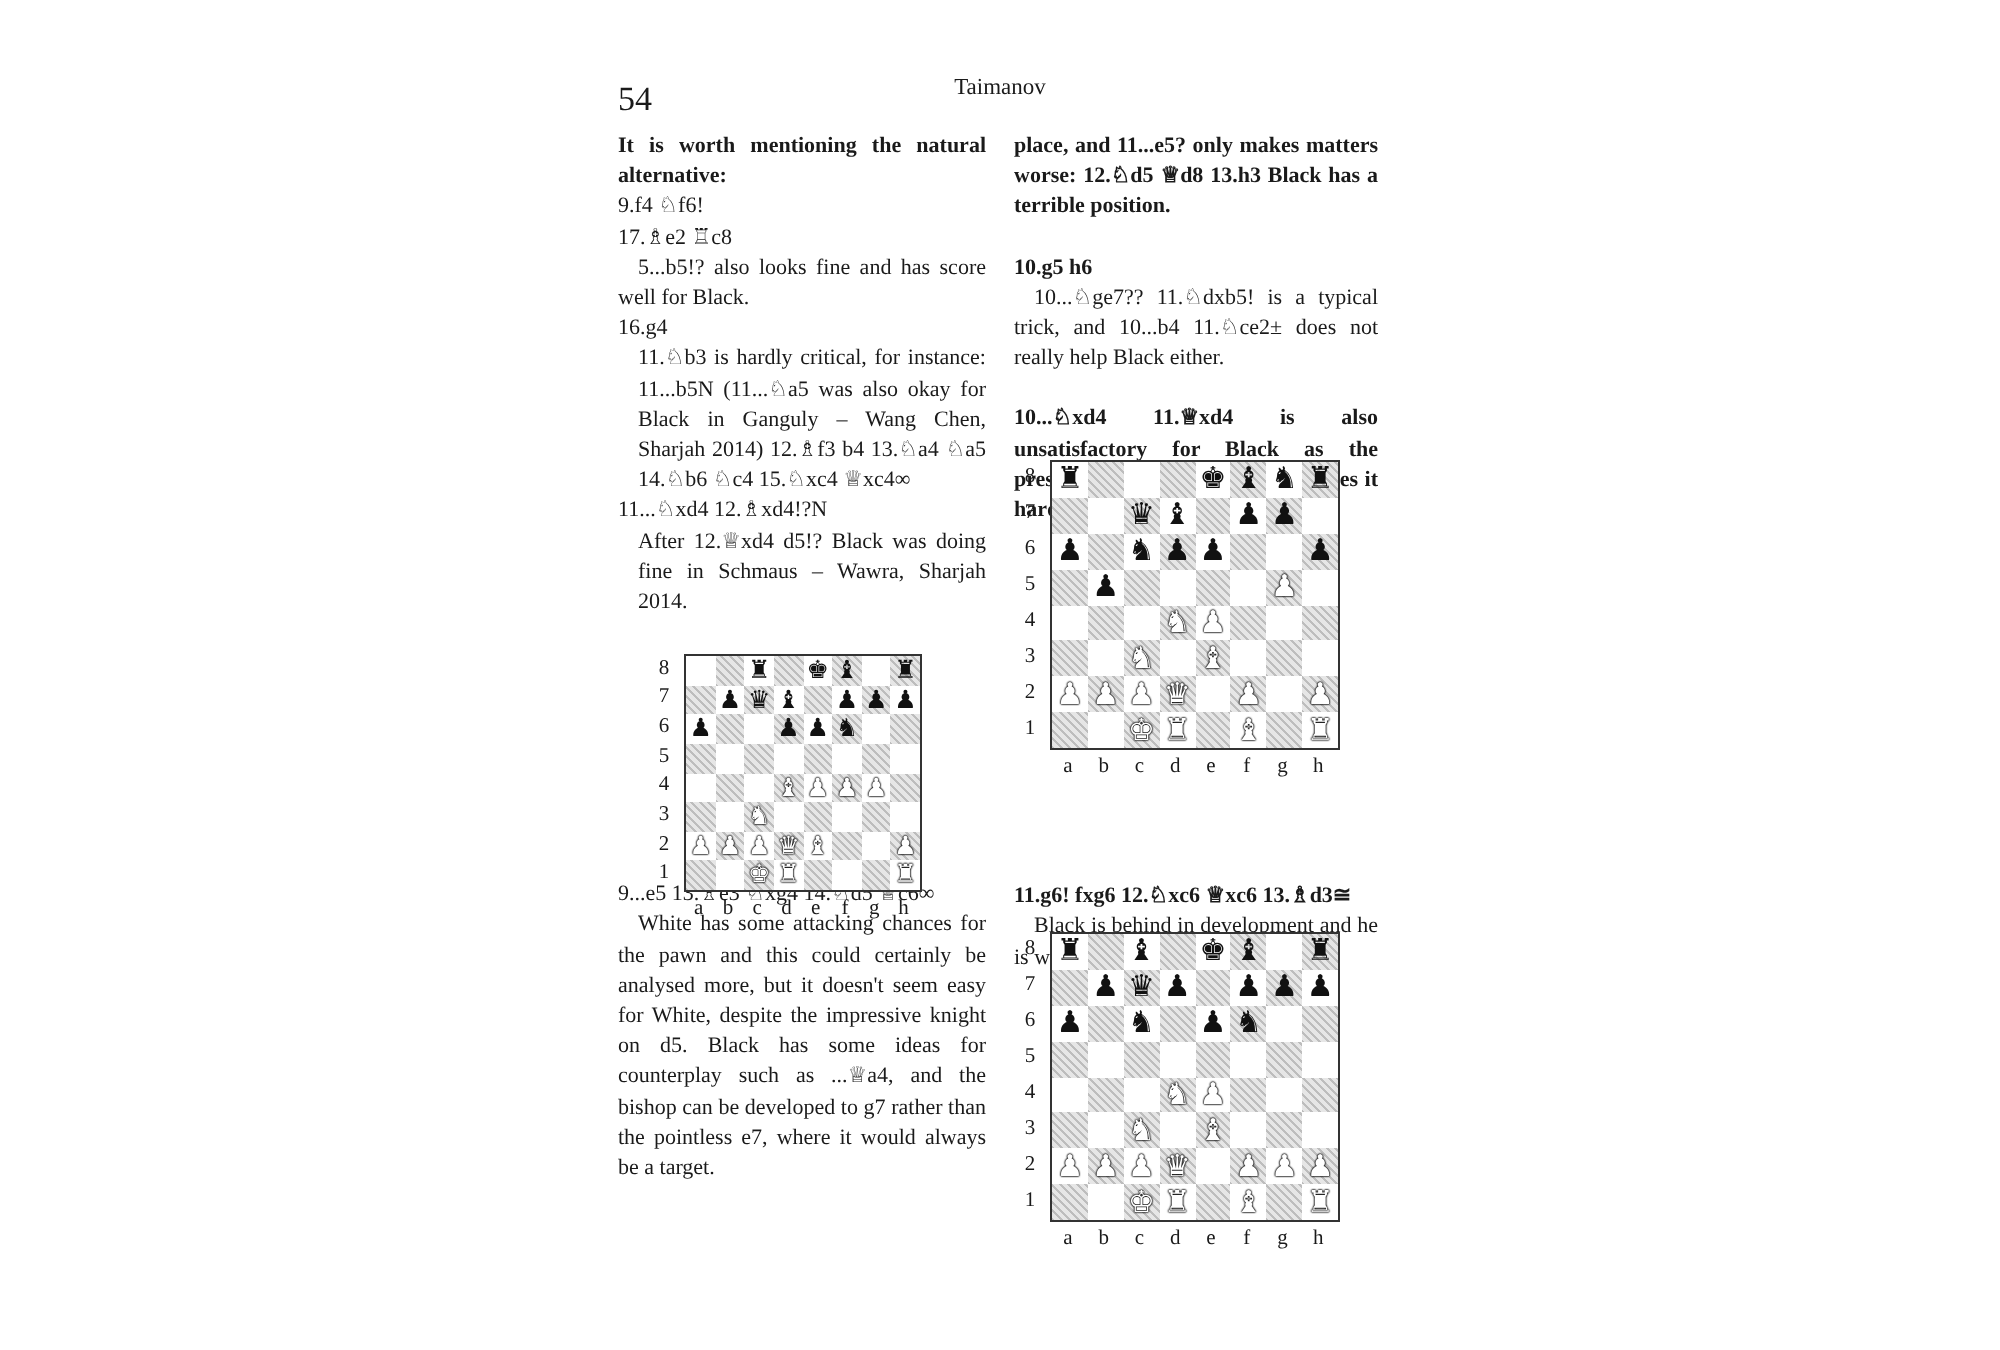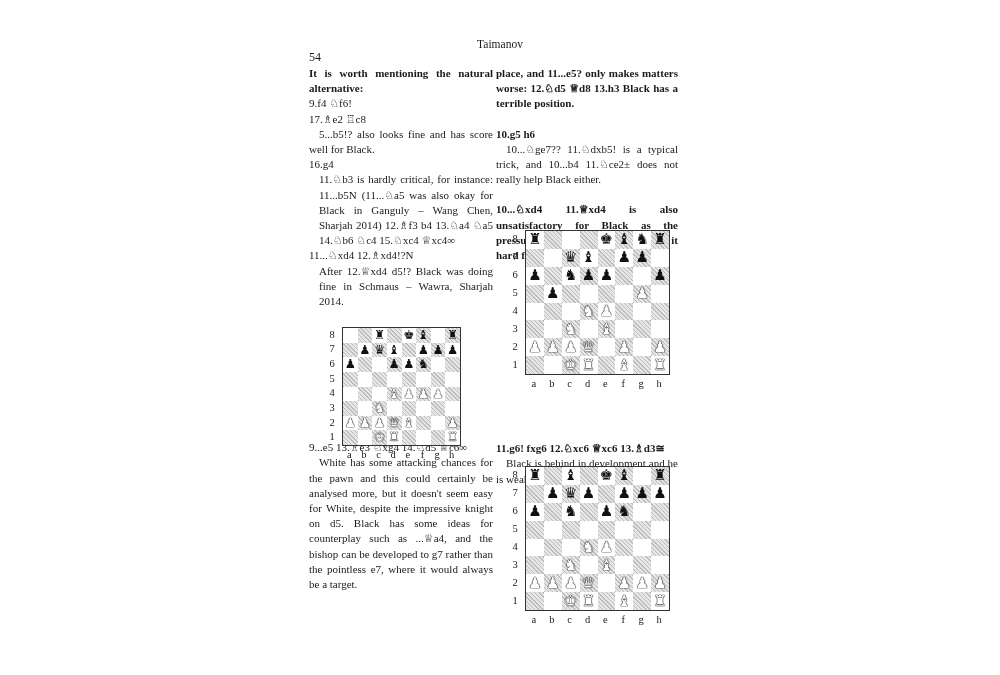--- a/index.html
+++ b/index.html
@@ -1,22 +1,22 @@
 <!DOCTYPE html>
 <html><head>
 <meta charset="utf-8">
 <style>
   html, body { margin: 0; padding: 0; background: #ffffff; }
   body { width: 1000px; height: 675px; position: relative; overflow: hidden;
          font-family: "Liberation Serif", "DejaVu Serif", serif; color: #1a1a1a; }
-  .page-num { position: absolute; left: 309px; top: 50px; font-size: 12px; }
+  .page-num { position: absolute; left: 309px; top: 40px; font-size: 17px; }
   .running-head { position: absolute; left: 0; width: 1000px; top: 38px; text-align: center; font-size: 11.5px; }
   .col { position: absolute; font-size: 11px; line-height: 15.2px; text-align: justify; }
   .col.left { left: 309px; top: 66px; width: 184px; }
-  .col.right { left: 496px; top: 66px; width: 182px; }
+  .col.right { left: 507px; top: 66px; width: 182px; }
   .p { margin: 0; font-weight: bold; }
   .ind { text-indent: 10px; }
   .hang { padding-left: 10px; }
   .move { margin: 0; }
   .bold { font-weight: bold; }
   .gap { height: 15px; }
   .center { text-align: center; }
 
   .board-wrap { position: absolute; }
   .board { position: absolute; border: 1px solid #333; display: grid;

